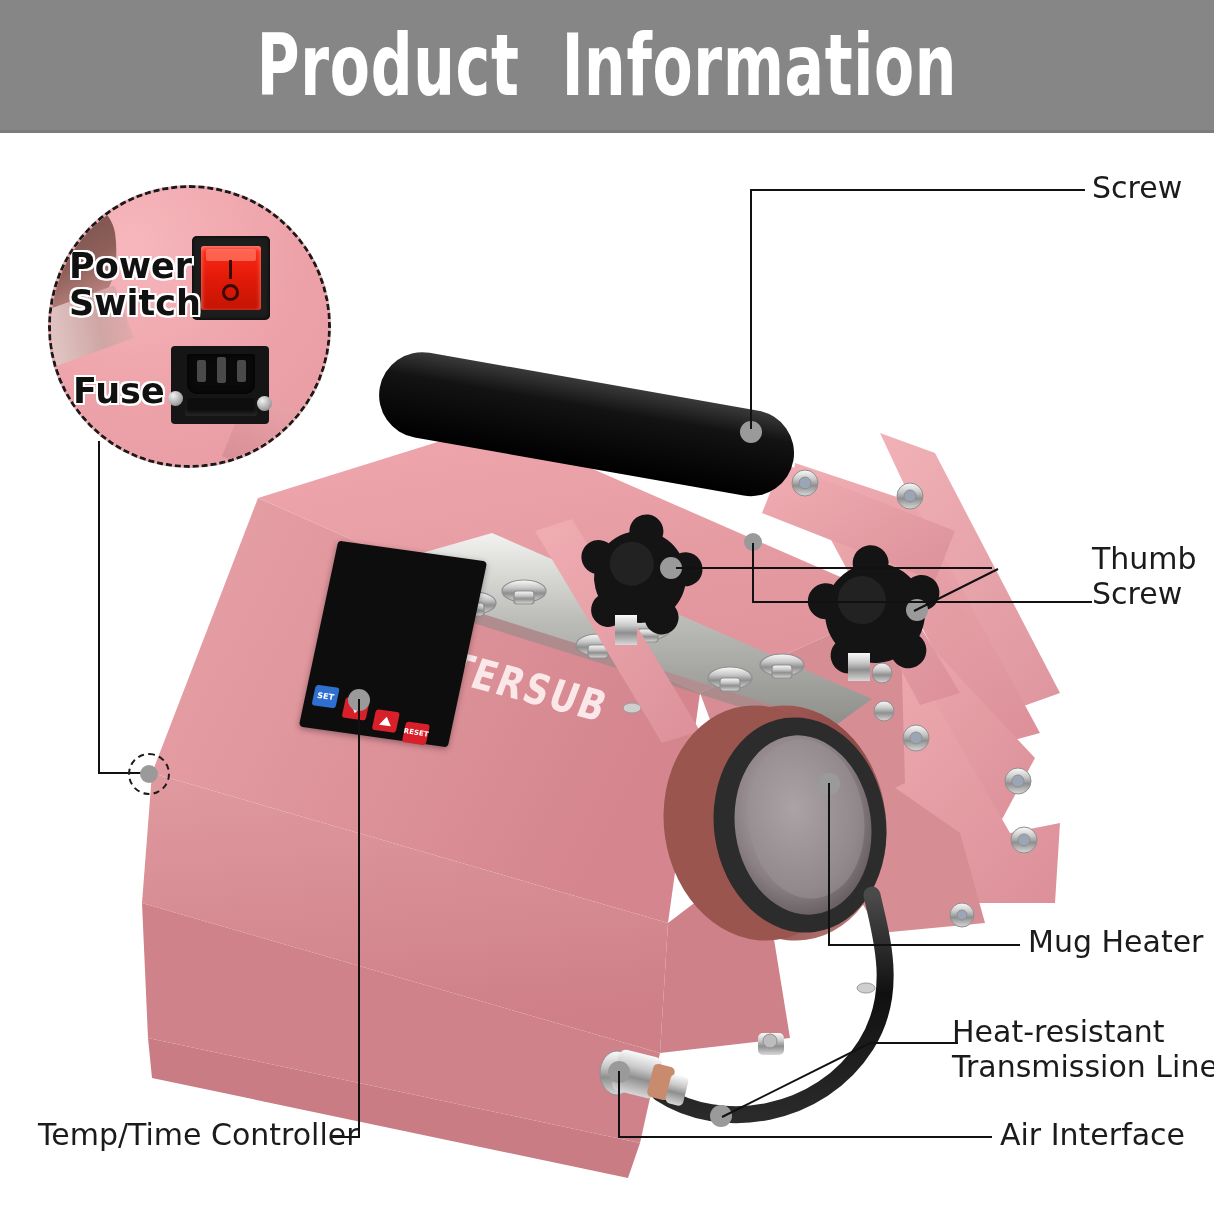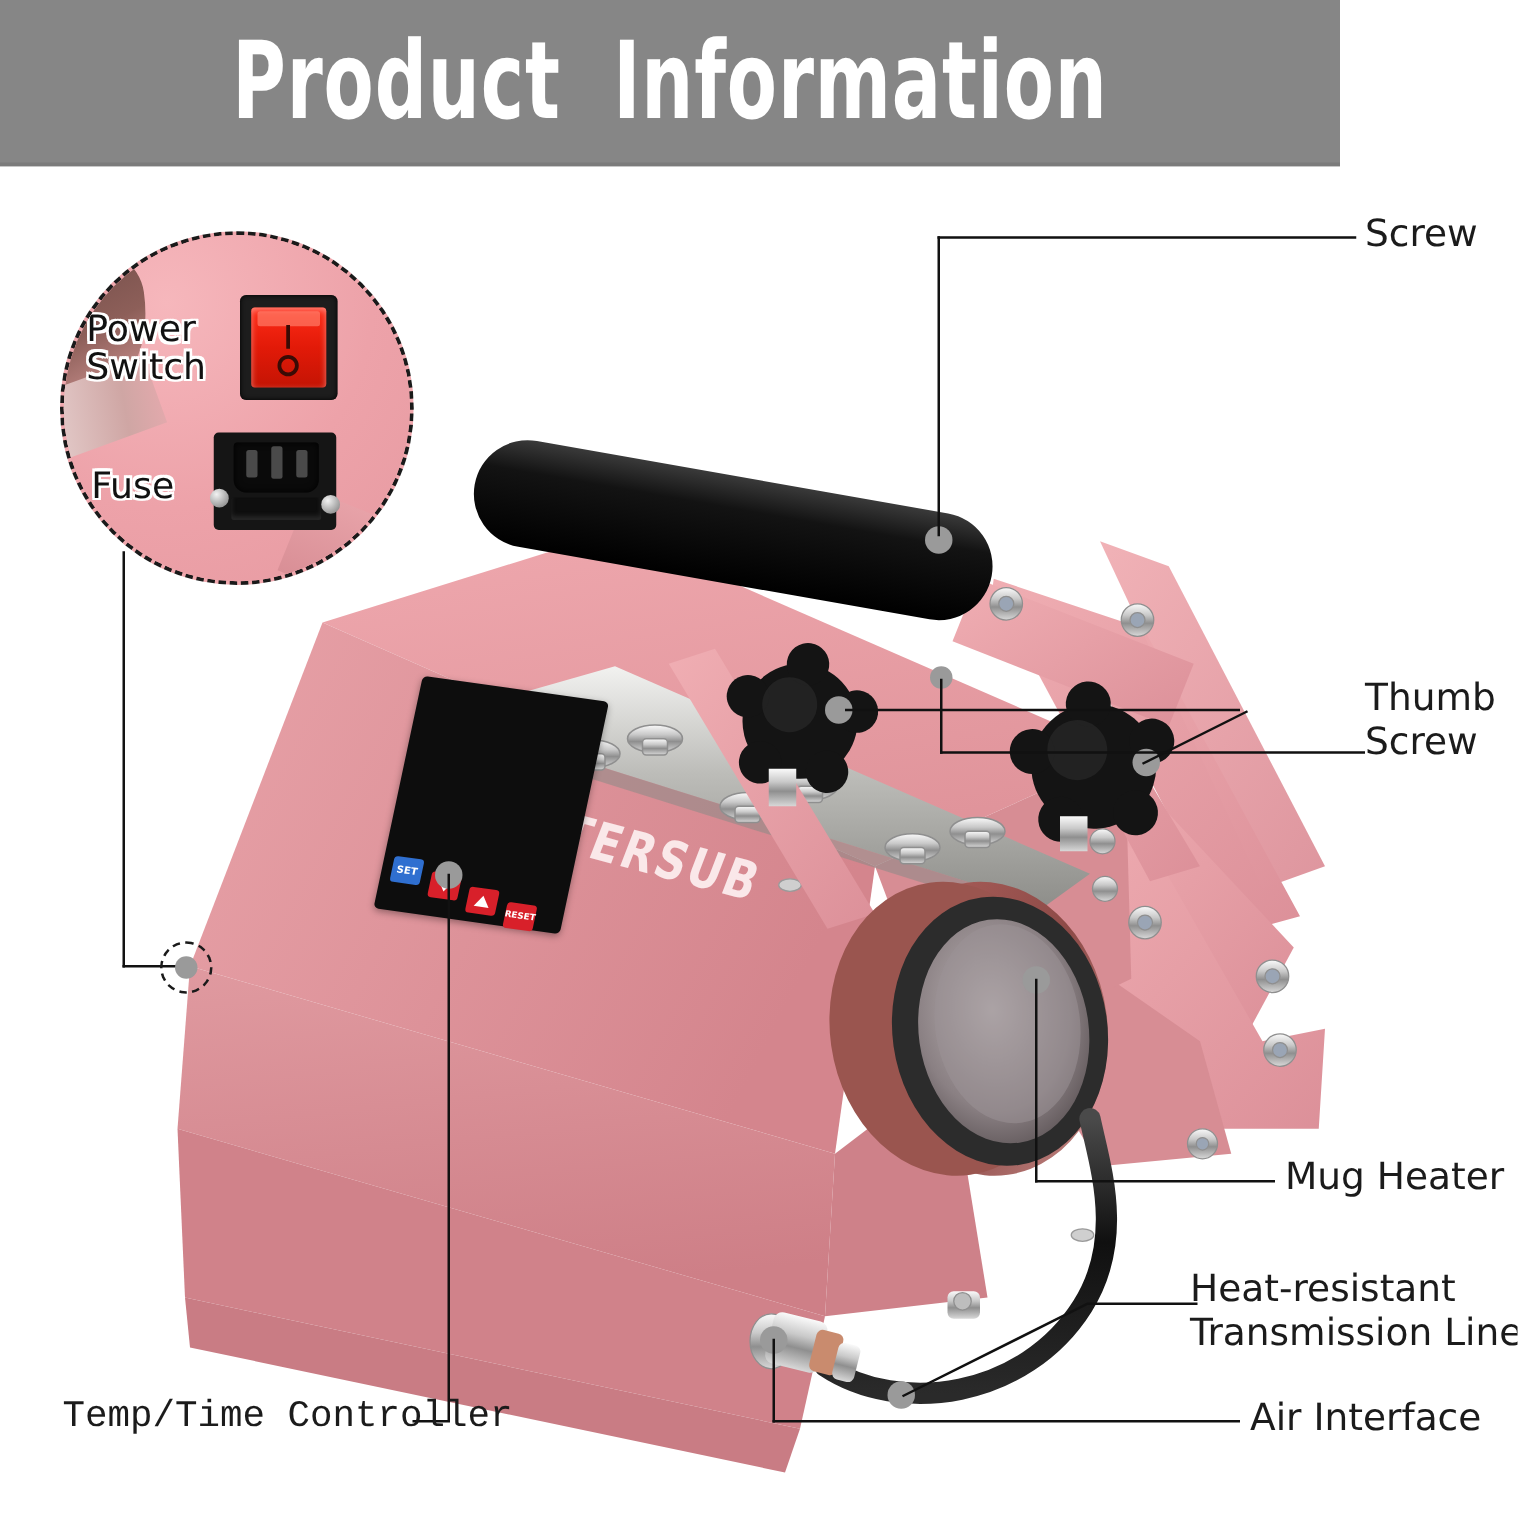--- a/index.html
+++ b/index.html
@@ -13,21 +13,21 @@
     position: relative;
     overflow: hidden;
     font-family: "Liberation Sans", sans-serif;
     color: #1b1b1b;
   }
 
   
   .header-bar {
     position: absolute;
     left: 0; top: 0;
-    width: 1072px; height: 133px;
+    width: 1214px; height: 133px;
     background: #868686;
     border-bottom: 3px solid #7b7b7b;
     box-sizing: border-box;
     display: flex;
     align-items: center;
     justify-content: center;
   }
   .header-title {
     color: #ffffff;
     font-family: "DejaVu Sans", sans-serif;
@@ -192,22 +192,22 @@
     border-radius: 50%;
     background: radial-gradient(circle at 35% 30%, #f2f2f2, #9c9c9c 70%, #777);
     top: 45px;
   }
   .iec-screw.l { left: -3px; }
   .iec-screw.r { right: -3px; top: 50px; }
 
   .inset-label {
     position: absolute;
     font-family: "DejaVu Sans", sans-serif;
-    font-weight: 400;
-    font-size: 29px;
+    font-weight: 700;
+    font-size: 35px;
     line-height: 1.05;
     color: #111;
     text-shadow:
       -2px -2px 0 #fff, 2px -2px 0 #fff, -2px 2px 0 #fff, 2px 2px 0 #fff,
       0 -2px 0 #fff, 0 2px 0 #fff, -2px 0 0 #fff, 2px 0 0 #fff;
     white-space: pre;
   }
   .inset-label.power { left: 18px; top: 60px; }
   .inset-label.fuse  { left: 22px; top: 185px; }
 
@@ -543,15 +543,15 @@
 Transmission Line</div>
 
   <div class="dot" style="left:608px; top:928px;"></div>
   <div class="leader v" style="left:618px; top:938px; height:67px;"></div>
   <div class="leader h" style="left:618px; top:1003px; width:374px;"></div>
   <div class="label" style="left:1000px; top:984px;">Air Interface</div>
 
   <div class="dot" style="left:348px; top:556px;"></div>
   <div class="leader v" style="left:358px; top:566px; height:437px;"></div>
   <div class="leader h" style="left:330px; top:1003px; width:30px;"></div>
-  <div class="label" style="left:50px; top:984px;font-family:Liberation Mono, monospace;">Temp/Time Controller</div>
+  <div class="label" style="left:38px; top:984px;">Temp/Time Controller</div>
 
 </div>
 
 </body></html>

